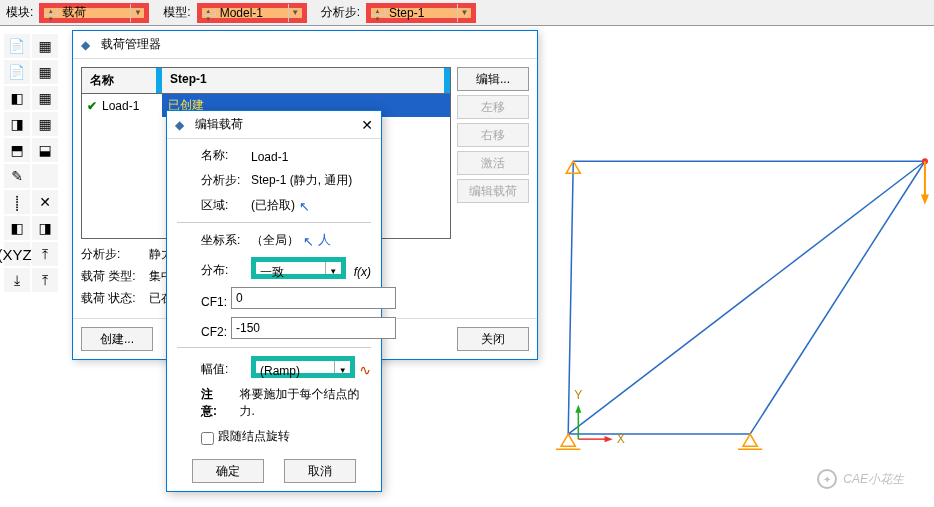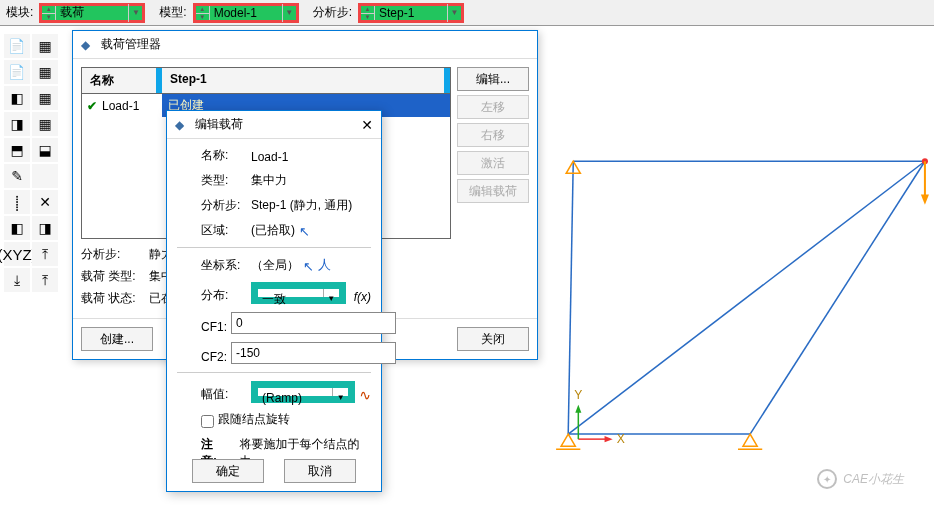--- a/index.html
+++ b/index.html
@@ -1,20 +1,20 @@
 <!DOCTYPE html>
 <html><head>
 <meta charset="utf-8">
 <style>
 * { box-sizing: border-box; margin: 0; padding: 0; font-family: "Microsoft YaHei", SimSun, Arial, sans-serif; font-size: 12px; }
 body { width: 934px; height: 507px; background: #fff; position: relative; overflow: hidden; }
 
 .top-bar { height: 26px; background: #f0f0f0; border-bottom: 1px solid #999; display: flex; align-items: center; padding: 0 6px; gap: 4px; }
 .top-bar label { margin-right: 2px; }
-.combo { display: inline-flex; align-items: center; border: 3px solid #ef4444; background: #22c55e; height: 20px; position: relative; }
+.combo { display: inline-flex; align-items: center; border: 5px solid #ef4444; background: #fdba74; height: 20px; position: relative; }
 .combo .spin { width: 14px; display: flex; flex-direction: column; border-right: 1px solid #ccc; height: 100%; }
 .combo .spin div { flex: 1; font-size: 6px; line-height: 7px; text-align: center; color: #555; cursor: pointer; }
 .combo .spin div:first-child { border-bottom: 1px solid #ccc; }
 .combo .val { padding: 0 4px; min-width: 60px; }
 .combo .dd { width: 14px; border-left: 1px solid #ccc; text-align: center; font-size: 8px; color: #555; cursor: pointer; line-height: 18px; }
 
 .left-tools { position: absolute; left: 2px; top: 32px; width: 62px; display: flex; flex-wrap: wrap; gap: 2px; padding: 2px; }
 .tool-ico { width: 26px; height: 24px; border: 1px solid transparent; display: flex; align-items: center; justify-content: center; font-size: 14px; background: #f5f5f5; }
 
 .manager-dlg { position: absolute; left: 72px; top: 30px; width: 466px; height: 330px; background: #fff; border: 1px solid #0078d7; box-shadow: 2px 2px 8px rgba(0,0,0,.2); }
@@ -24,41 +24,41 @@
 
 .mgr-body { display: flex; padding: 8px 8px 0 8px; gap: 6px; height: 180px; }
 .mgr-table { flex: 1; border: 1px solid #666; background: #fff; }
 .mgr-table .hdr { display: flex; border-bottom: 1px solid #666; background: #f4f4f4; }
 .mgr-table .hdr div { padding: 4px 8px; border-right: 6px solid #0ea5e9; font-weight: bold; }
 .mgr-table .hdr .c1 { width: 80px; }
 .mgr-table .hdr .c2 { flex: 1; font-weight: bold; }
 .mgr-table .row { display: flex; align-items: center; }
 .mgr-table .row .chk { width: 20px; text-align: center; color: green; font-weight: bold; }
 .mgr-table .row .c1 { width: 60px; padding: 3px 0; }
-.mgr-table .row .c2 { flex: 1; background: #1e62c8; color: #fef9c3; padding: 3px 6px; }
+.mgr-table .row .c2 { flex: 1; background: #1e62c8; color: #fde047; padding: 3px 6px; }
 .mgr-btns { width: 72px; display: flex; flex-direction: column; gap: 4px; }
 .mgr-btn { height: 24px; border: 1px solid #999; background: #f4f4f4; text-align: center; line-height: 22px; }
 .mgr-btn.dis { color: #aaa; border-color: #ccc; }
 
 .mgr-info { padding: 4px 8px; line-height: 22px; }
 .mgr-info .r { display: flex; gap: 8px; }
 .mgr-info .lbl { width: 60px; }
 
 .mgr-bottom { display: flex; gap: 8px; padding: 8px; border-top: 1px solid #ddd; position: absolute; bottom: 0; left: 0; right: 0; }
 .mgr-bottom .btn { width: 72px; height: 24px; border: 1px solid #999; background: #f4f4f4; text-align: center; line-height: 22px; }
 .mgr-bottom .sp { flex: 1; }
 
 .edit-dlg { position: absolute; left: 166px; top: 110px; width: 216px; height: 382px; background: #fff; border: 1px solid #0078d7; box-shadow: 2px 2px 10px rgba(0,0,0,.25); z-index: 10; }
 .edit-dlg .dlg-title { justify-content: space-between; }
 .edit-dlg .close { font-size: 14px; cursor: pointer; }
 .edit-body { padding: 8px 10px; }
 .edit-body .fr { display: flex; align-items: flex-end; margin-bottom: 8px; gap: 4px; margin-left: 24px; }
 .edit-body .fl { width: 46px; }
 .edit-body input[type=text] { flex: 1; border: 1px solid #888; height: 22px; padding: 0 4px; background: #fff; }
-.edit-body .sel { display: flex; flex: 1; border: 7px solid #14b8a6; height: 22px; gap: 8px; }
+.edit-body .sel { display: flex; flex: 1; border: 5px solid #14b8a6; height: 22px; gap: 8px; }
 .edit-body .sel .sv { flex: 1; padding: 0 4px; line-height: 20px; }
 .edit-body .sel .sd { width: 16px; border-left: 1px solid #aaa; text-align: center; font-size: 8px; line-height: 20px; cursor: pointer; }
 .edit-body .pick-ico { color: #1e62c8; font-size: 13px; cursor: pointer; }
 .edit-body .amp-ico { color: #cc4400; font-size: 14px; cursor: pointer; }
 .edit-body hr { border: none; border-top: 1px solid #ccc; margin: 4px 0 8px 0; }
 .edit-bottom { position: absolute; bottom: 8px; left: 0; right: 0; display: flex; justify-content: center; gap: 20px; }
 .edit-bottom .btn { width: 72px; height: 24px; border: 1px solid #999; background: #f4f4f4; text-align: center; line-height: 22px; }
 
 .viewport { position: absolute; left: 548px; top: 60px; right: 2px; bottom: 2px; }
 .viewport svg { width: 100%; height: 100%; }
@@ -177,24 +177,20 @@
     <span>编辑载荷</span>
       </span>
     <span class="close">✕</span>
   </div>
   <div class="edit-body">
     <div class="fr">
         <span class="fl">名称:</span>
         <span>Load-1</span>
       </div>
     <div class="fr">
-        <span class="fl">类型:</span>
-        <span>集中力</span>
-      </div>
-    <div class="fr">
         <span class="fl">分析步:</span>
         <span>Step-1 (静力, 通用)</span>
       </div>
     <div class="fr">
         <span class="fl">区域:</span>
         <span>(已拾取)</span> 
         <span class="pick-ico">↖</span>
       </div>
     <hr>
     <div class="fr">
@@ -221,25 +217,25 @@
       </div>
     <hr>
     <div class="fr">
         <span class="fl">幅值:</span>
       <div class="sel">
           <div class="sv">(Ramp)</div>
           <div class="sd">▼</div>
         </div>
       <span class="amp-ico">∿</span>
     </div>
+    <div class="fr"><b>注意:</b>&nbsp;<span>将要施加于每个结点的力.</span></div>
     <div class="fr">
         <input type="checkbox" style=""> 
         <span>跟随结点旋转</span>
       </div>
-    <div class="fr"><b>注意:</b>&nbsp;<span>将要施加于每个结点的力.</span></div>
   </div>
   <div class="edit-bottom">
     <div class="btn">确定</div>
     <div class="btn">取消</div>
   </div>
 </div>
 
 <div class="viewport">
 <svg viewBox="0 0 380 430">
 

